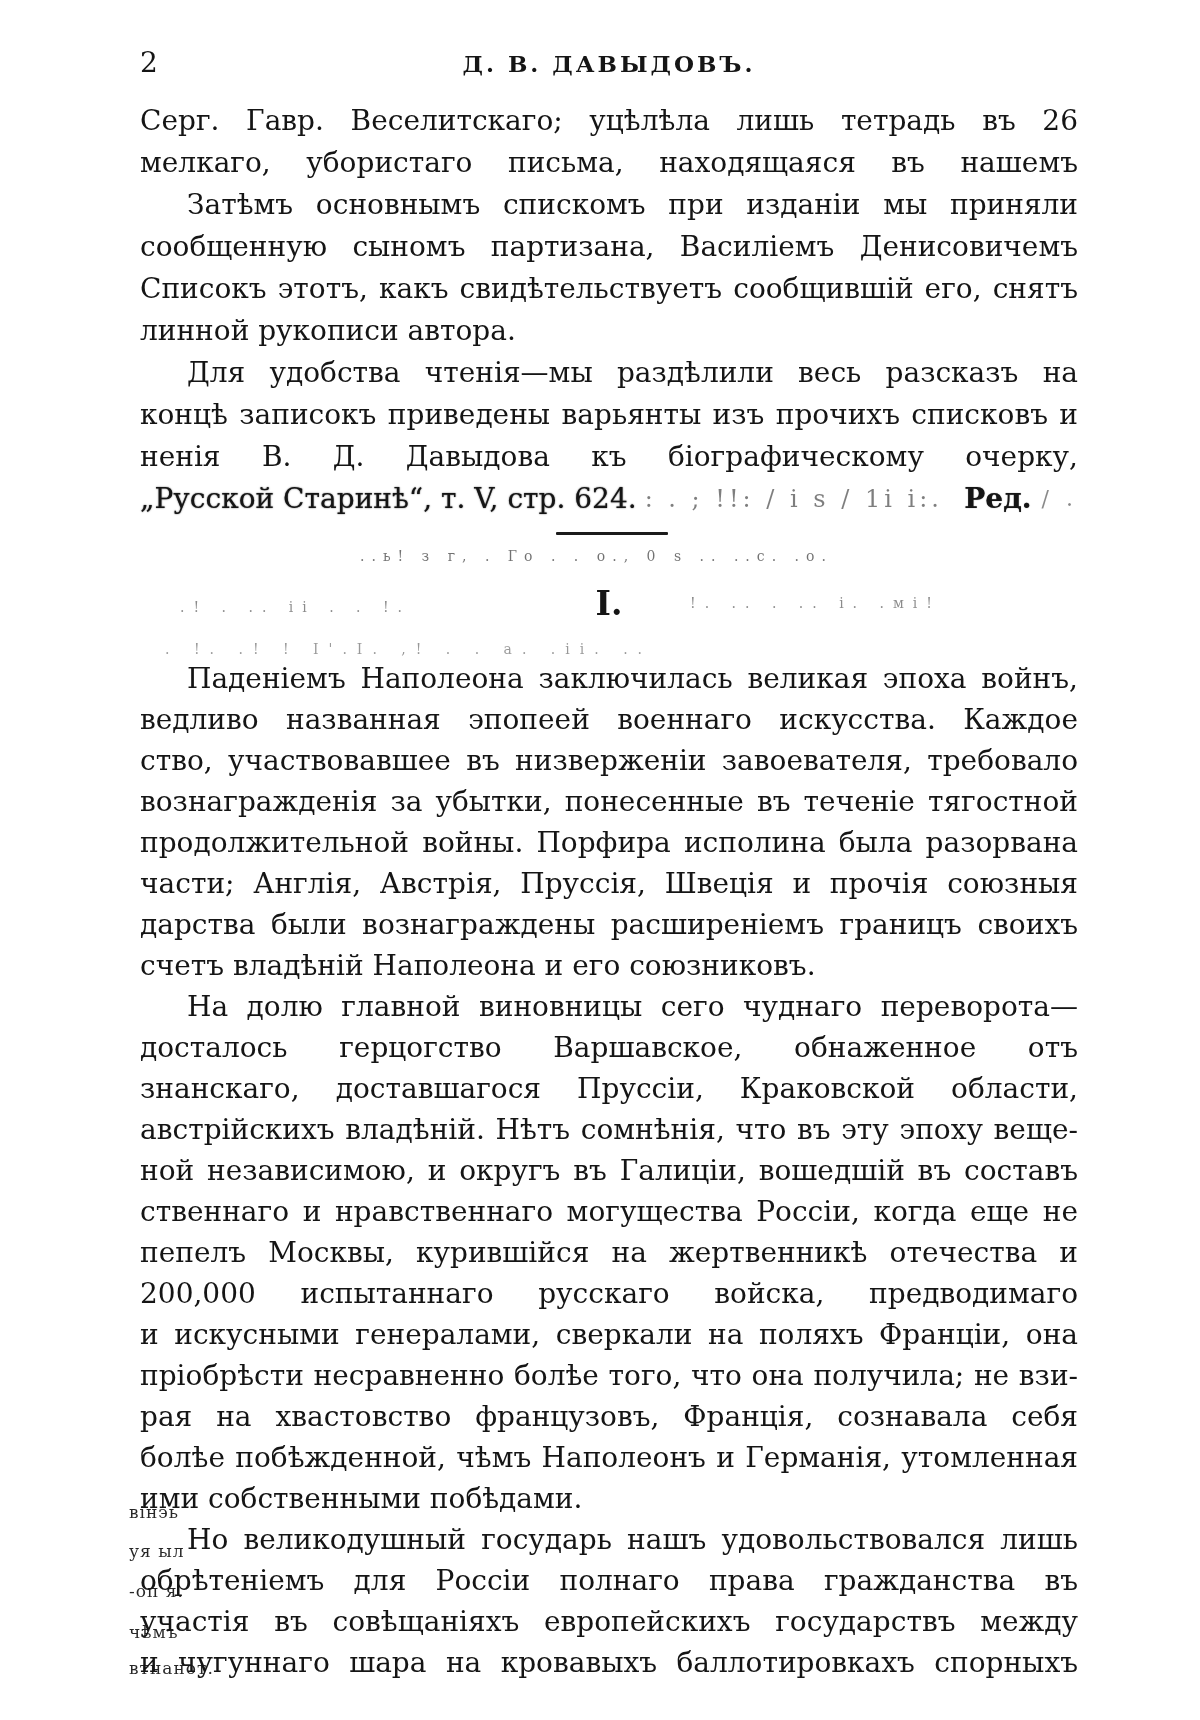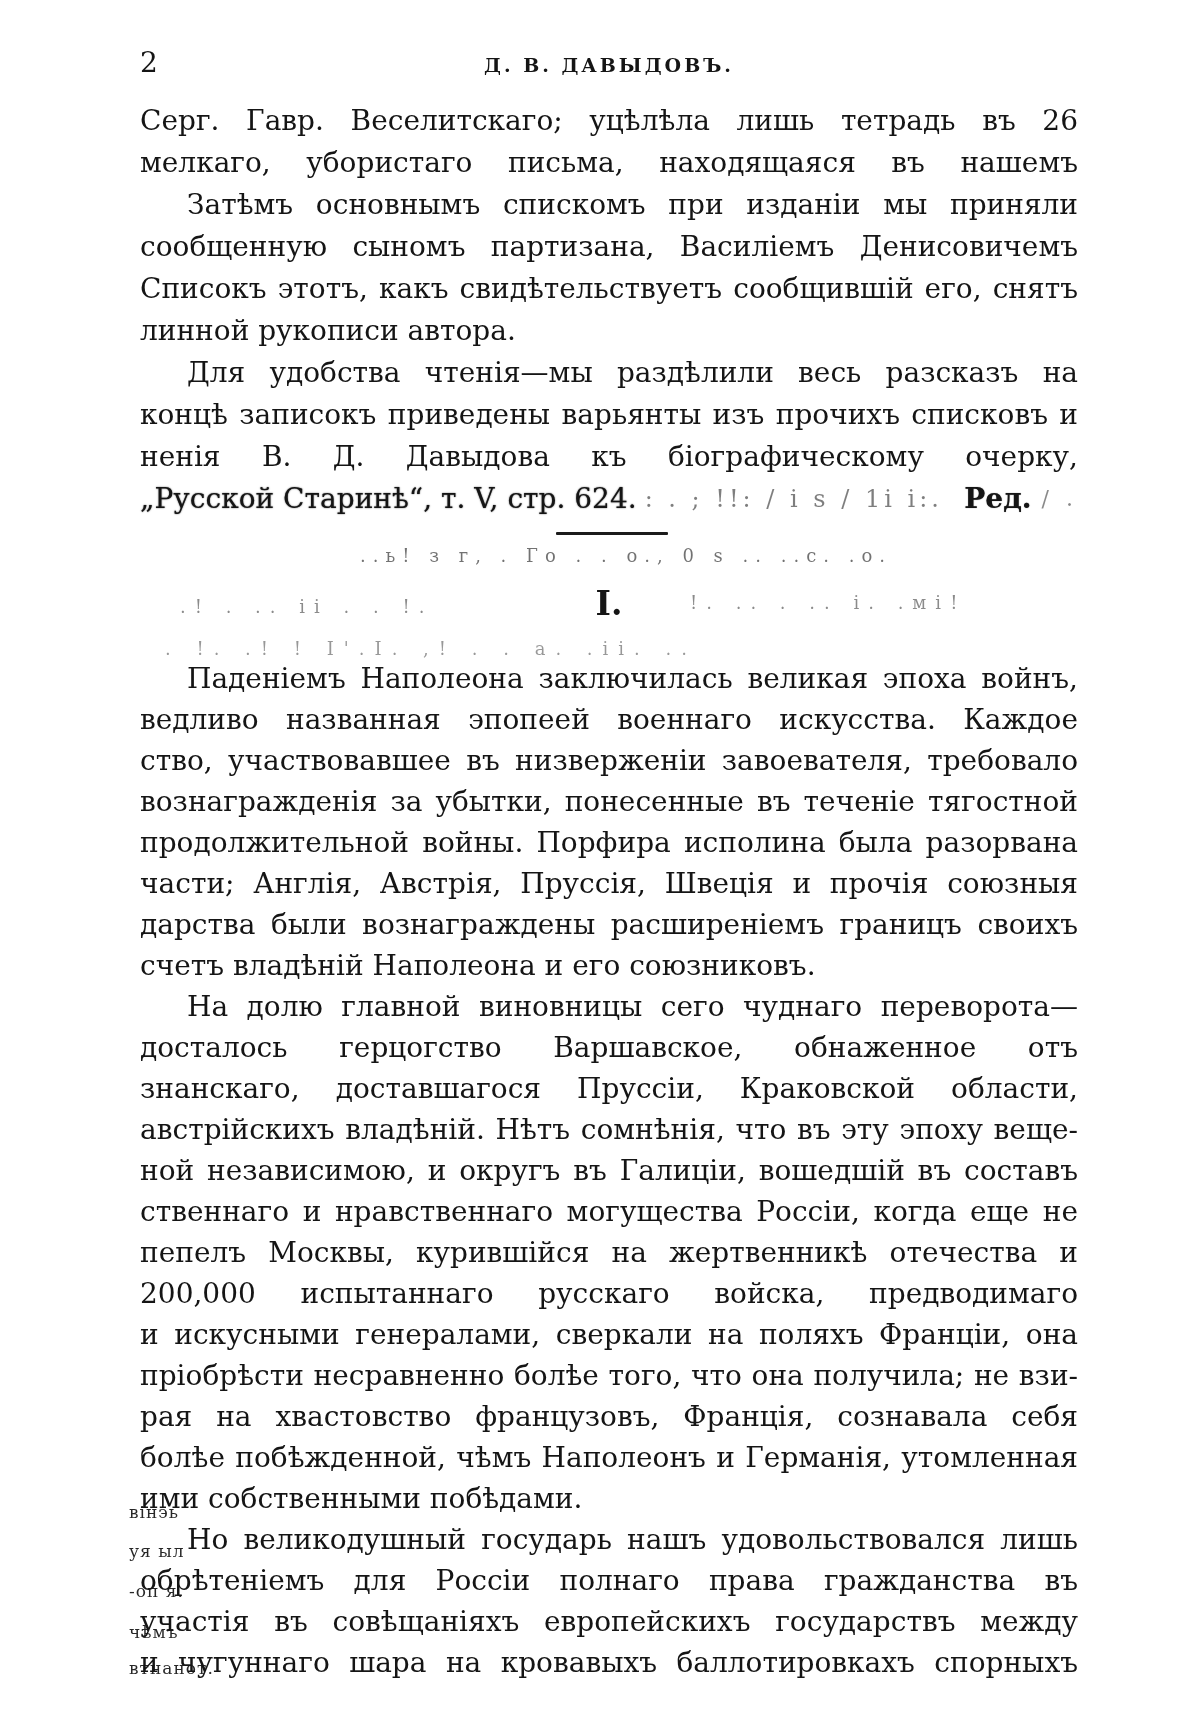--- a/index.html
+++ b/index.html
@@ -11,21 +11,21 @@
     color:#151515;
     overflow:hidden;
   }
   
   .header{
     position:absolute;top:46px;left:140px;right:122px;
     display:grid;grid-template-columns:1fr auto 1fr;align-items:baseline;
   }
   .pageno{font-size:28px;}
   .running-title{
-    font-size:19px;font-weight:bold;letter-spacing:3px;
+    font-size:23px;font-weight:bold;letter-spacing:3px;
     justify-self:center;
   }
   
   .intro{position:absolute;top:100px;left:140px;right:122px;}
   .main {position:absolute;top:658px;left:140px;right:122px;}
   .line{
     font-size:28px;line-height:42px;height:42px;overflow:hidden;
     text-align:justify;text-align-last:justify;
     white-space:normal;
   }
@@ -49,21 +49,21 @@
   .rule{
     position:absolute;top:532px;left:556px;width:112px;height:3px;
     background:#1b1b1b;border-radius:1px;
   }
   .chapter{
     position:absolute;top:584px;left:140px;right:122px;margin:0;
     text-align:center;font-size:33px;font-weight:bold;line-height:40px;
   }
   
   .artifact{
-    position:absolute;color:#000;font-size:18px;line-height:22px;
+    position:absolute;color:#000;font-size:14px;line-height:22px;
     filter:blur(.4px);white-space:nowrap;overflow:hidden;
   }
   .rule-row{top:545px;left:360px;width:600px;opacity:.55;letter-spacing:7px;}
   .side-l{top:596px;left:180px;width:340px;opacity:.45;letter-spacing:9px;}
   .side-r{top:592px;left:690px;width:380px;opacity:.45;letter-spacing:9px;}
   .pre-para{top:638px;left:165px;width:900px;opacity:.4;letter-spacing:10px;}
   .margin-art{
     position:absolute;left:129px;font-weight:normal;opacity:.92;
     font-size:17px;letter-spacing:1px;filter:blur(.35px);
   }

